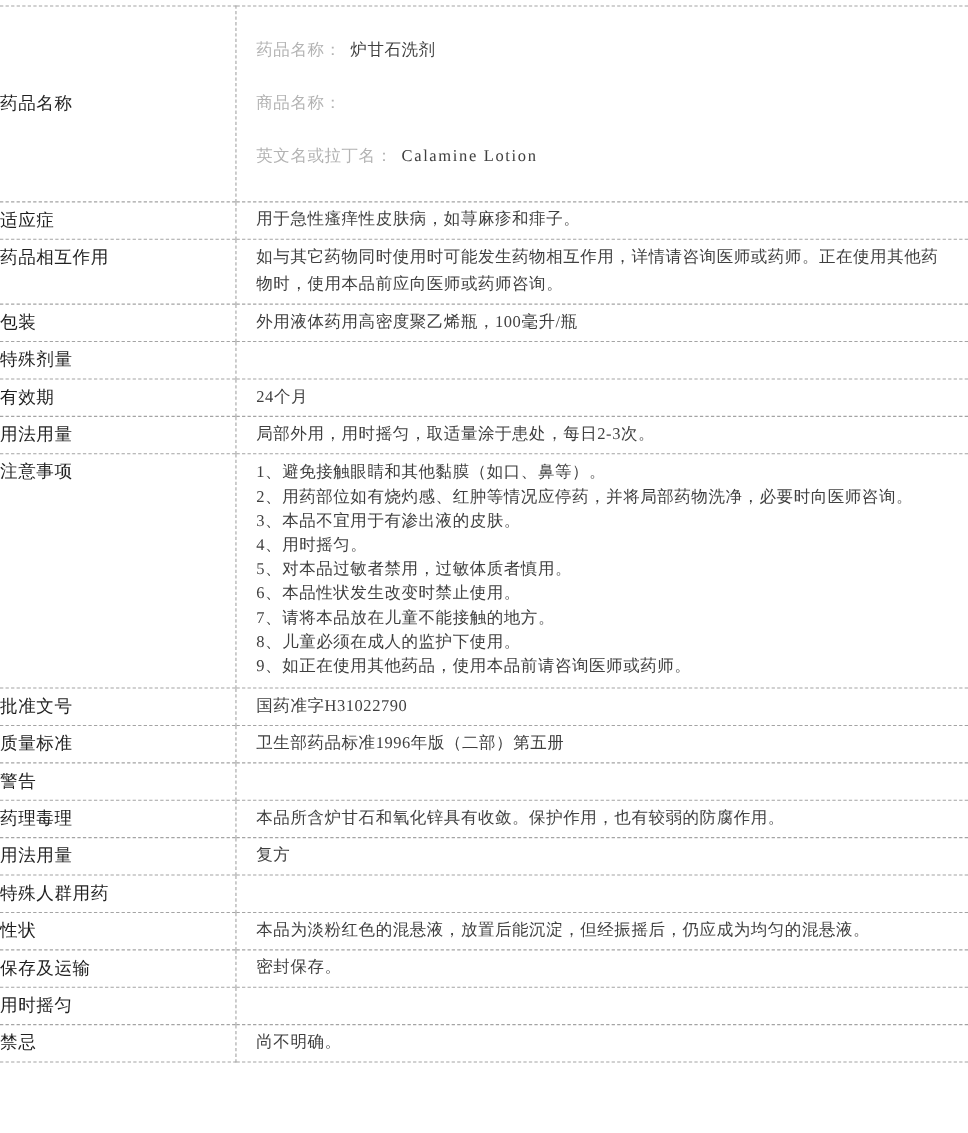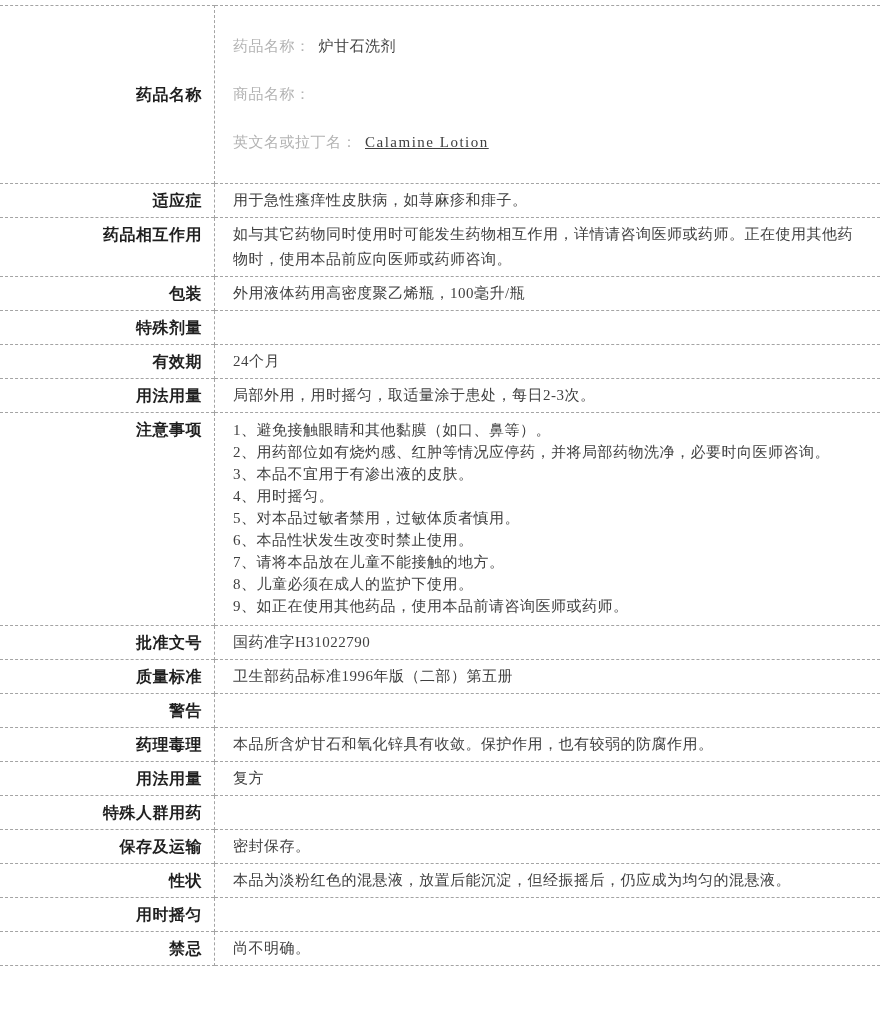--- a/index.html
+++ b/index.html
@@ -25,24 +25,24 @@
     vertical-align: top;
     height: 24px; 
   }
   table.drug-table tr:last-child th,
   table.drug-table tr:last-child td {
     border-bottom: 1px dashed #a4a4a4;
   }
   table.drug-table th {
     width: 202px;
     border-right: 1px dashed #a4a4a4;
-    text-align: right;
+    text-align: left;
     padding: 5px 12px 4px 0;
     font-size: 16px;
-    font-weight: 700;
+    font-weight: 400;
     color: #1f1f1f;
     letter-spacing: 0.5px;
     line-height: 24px;
   }
   table.drug-table th.va-middle {
     vertical-align: middle;
   }
   table.drug-table td {
     padding: 4px 12px 4px 18px;
     font-size: 15px;
@@ -64,21 +64,20 @@
   .name-line {
     line-height: 23px;
     white-space: nowrap;
   }
   .muted {
     color: #b3b3b3;
     margin-right: 8px;
   }
   .latin {
     letter-spacing: 1.5px;
-    text-decoration: underline;
   }
 </style>
 </head>
 <body>
 
 <table class="drug-table">
   <tbody>
       <tr>
     <th class="va-middle">药品名称</th>
     <td class="name-cell">
@@ -148,26 +147,26 @@
   </tr>
   <tr>
     <th>用法用量</th>
     <td>复方</td>
   </tr>
   <tr>
     <th>特殊人群用药</th>
     <td></td>
   </tr>
   <tr>
+    <th>性状</th>
+    <td>本品为淡粉红色的混悬液，放置后能沉淀，但经振摇后，仍应成为均匀的混悬液。</td>
+  </tr>
+  <tr>
     <th>保存及运输</th>
     <td>密封保存。</td>
-  </tr>
-  <tr>
-    <th>性状</th>
-    <td>本品为淡粉红色的混悬液，放置后能沉淀，但经振摇后，仍应成为均匀的混悬液。</td>
   </tr>
   <tr>
     <th>用时摇匀</th>
     <td></td>
   </tr>
   <tr>
     <th>禁忌</th>
     <td>尚不明确。</td>
   </tr>
 </tbody>

